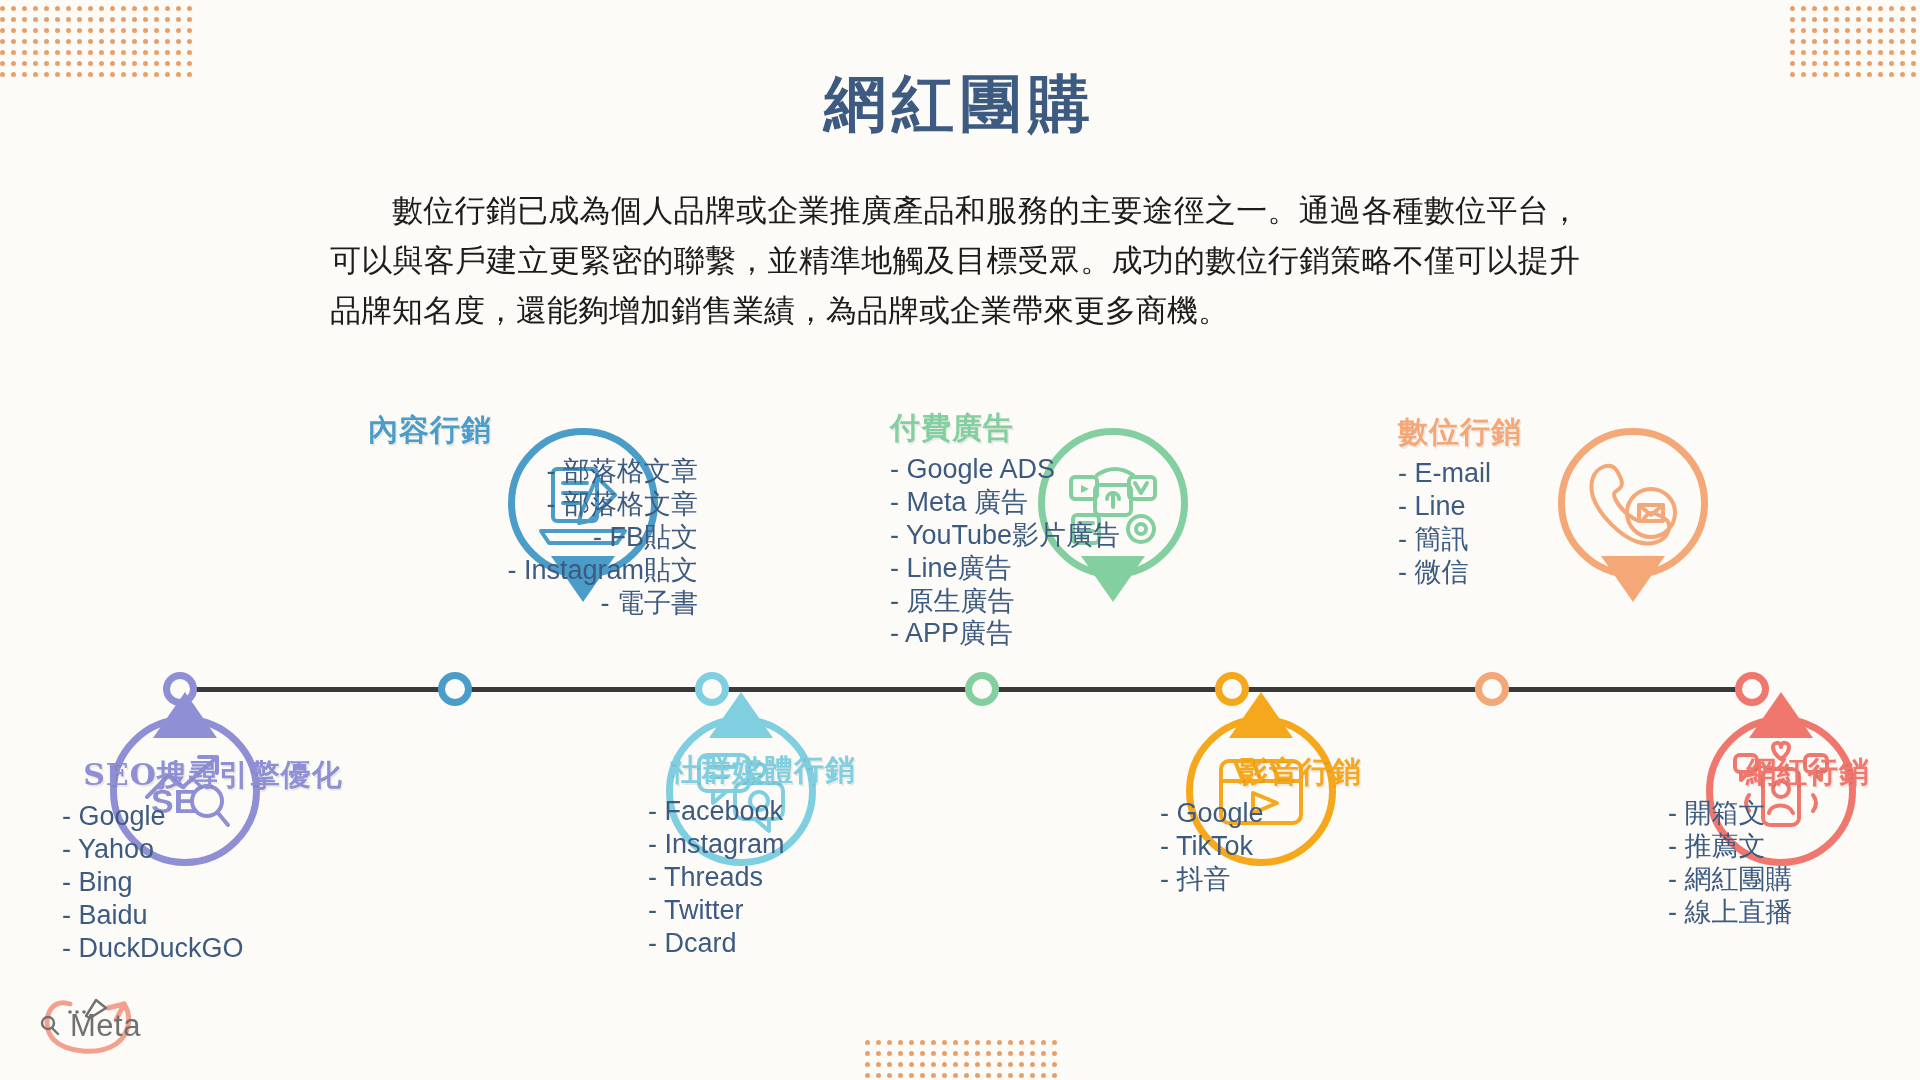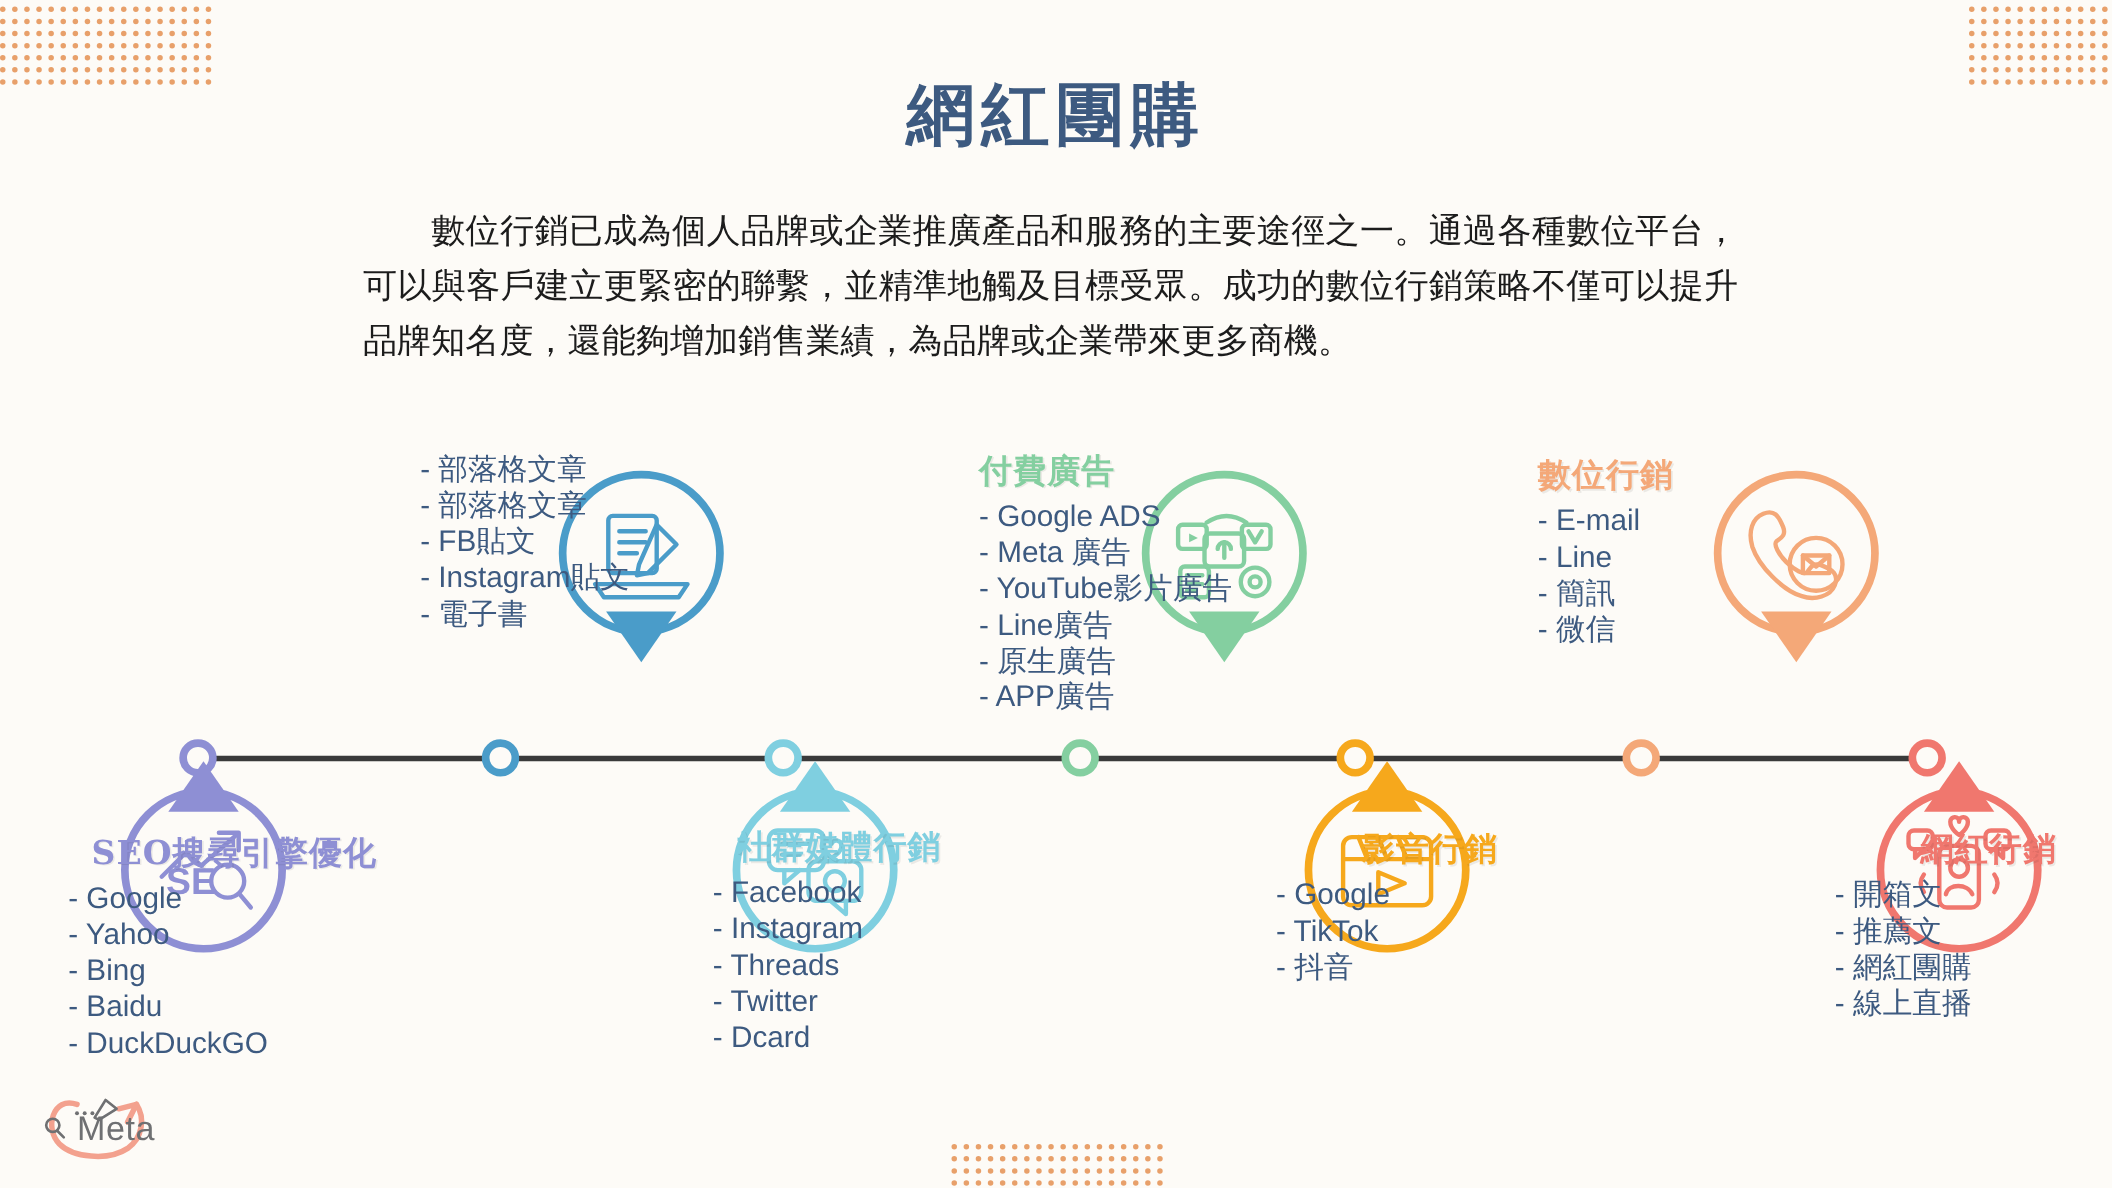--- a/index.html
+++ b/index.html
@@ -453,21 +453,22 @@
         <h3 style="color: rgb(142, 143, 212); text-align: center;">SEO搜尋引擎優化</h3>
         <ul style="padding-left: 14px;">
           <li>- Google</li>
           <li>- Yahoo</li>
           <li>- Bing</li>
           <li>- Baidu</li>
           <li>- DuckDuckGO</li>
         </ul>
       </div>
       <div class="block" style="left: 368px; top: 410px; width: 330px;">
-        <ul style="padding-left: 14px;">
+        <h3 style="color: rgb(74, 156, 201);">內容行銷</h3>
+        <ul style="padding-left: 14px; text-align: right;">
           <li>- 部落格文章</li>
           <li>- 部落格文章</li>
           <li>- FB貼文</li>
           <li>- Instagram貼文</li>
           <li>- 電子書</li>
         </ul>
       </div>
       <div class="block" style="left: 598px; top: 750px; width: 330px;">
         <h3 style="color: rgb(127, 207, 224); text-align: center;">社群媒體行銷</h3>
         <ul style="padding-left: 50px;">

